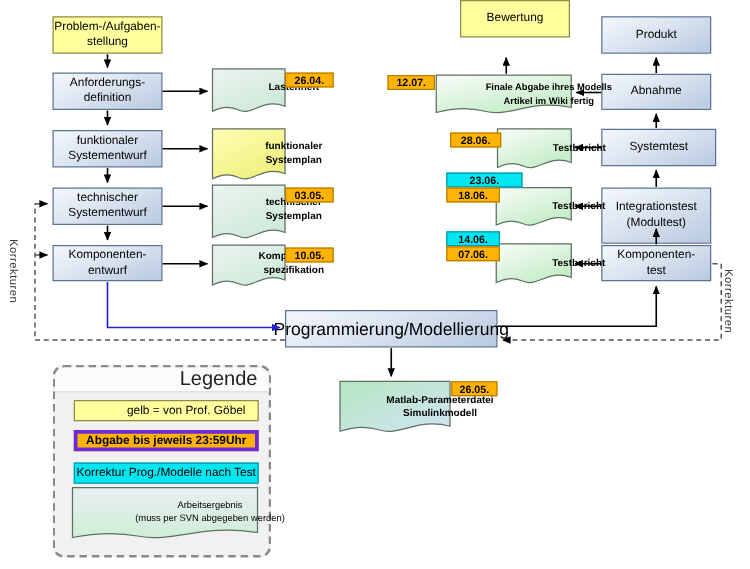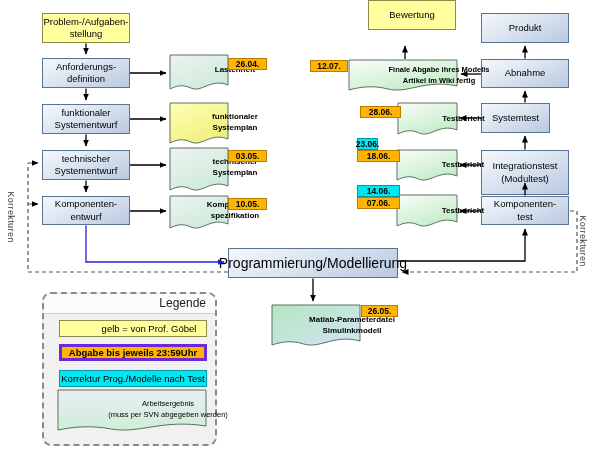--- a/index.html
+++ b/index.html
@@ -27,21 +27,21 @@
     background:#ffb405;border:1px solid #b97d00;
     font-weight:bold;font-size:8.5px;
   }
   .date.cyan{background:#00e7f2;border-color:#0a96a8;}
   #legend-panel{
     position:absolute;z-index:0;left:42px;top:292px;width:175px;height:154px;
     box-sizing:border-box;background:#f1f1f1;border:2px dashed #8a8a8a;border-radius:9px;
   }
   #legend-title{
     height:19px;line-height:19px;text-align:right;padding:0 9px;
-    font-size:12px;color:#222;background:#fbfbfb;
+    font-size:16px;color:#222;background:#fbfbfb;
     border-bottom:1px solid #cfcfcf;border-radius:8px 8px 0 0;
   }
   .legend-item{
     position:absolute;z-index:1;box-sizing:border-box;left:15px;width:148px;height:17px;
     display:flex;align-items:center;justify-content:center;
     font-size:9.5px;
   }
   .legend-item.yellow{background:#ffff9e;border:1px solid #8c8c4a;padding-left:32px;}
   .legend-item.orange{background:#ffb405;border:3px solid #6d28d9;font-weight:bold;}
   .legend-item.cyan{background:#00e7f2;border:1px solid #0a96a8;justify-content:center;}
@@ -83,21 +83,21 @@
   <div class="box" style="left:42px;top:196px;width:88px;height:29px">
     <span>Komponenten-
 entwurf</span></div>
 
   <div class="box yellow" style="left:368px;top:0;width:88px;height:30px">
     <span>Bewertung</span></div>
   <div class="box" style="left:481px;top:13px;width:88px;height:30px">
     <span>Produkt</span></div>
   <div class="box" style="left:481px;top:59px;width:88px;height:29px">
     <span>Abnahme</span></div>
-  <div class="box" style="left:481px;top:103px;width:69px;height:30px">
+  <div class="box" style="left:481px;top:103px;width:92px;height:30px">
     <span>Systemtest</span></div>
   <div class="box" style="left:481px;top:150px;width:88px;height:45px">
     <span>Integrationstest
 (Modultest)</span></div>
   <div class="box" style="left:481px;top:196px;width:88px;height:29px">
     <span>Komponenten-
 test</span></div>
 
   <div class="box" style="left:228px;top:248px;width:170px;height:30px;font-size:14px">
     <span>Programmierung/Modellierung</span></div>
@@ -192,21 +192,21 @@
   <div class="doclabel" style="left:272px;top:314px;width:88px">Matlab-Parameterdatei
 Simulinkmodell</div>
   <div class="doclabel small" style="left:58px;top:399px;width:148px;font-weight:normal">Arbeitsergebnis
 (muss per SVN abgegeben werden)</div>
 
   <div class="date" style="left:228px;top:58px;width:39px">26.04.</div>
   <div class="date" style="left:228px;top:150px;width:39px">03.05.</div>
   <div class="date" style="left:228px;top:198px;width:39px">10.05.</div>
   <div class="date" style="left:310px;top:60px;width:38px">12.07.</div>
   <div class="date" style="left:360px;top:106px;width:41px">28.06.</div>
-  <div class="date cyan" style="left:357px;top:138px;width:21px">23.06.</div>
+  <div class="date cyan" style="left:357px;top:138px;width:61px">23.06.</div>
   <div class="date" style="left:357px;top:150px;width:43px">18.06.</div>
   <div class="date cyan" style="left:357px;top:185px;width:43px">14.06.</div>
   <div class="date" style="left:357px;top:197px;width:43px">07.06.</div>
   <div class="date" style="left:361px;top:305px;width:37px">26.05.</div>
 
   <div class="vlabel" style="left:-19px;top:212px">Korrekturen</div>
   <div class="vlabel" style="left:553px;top:236px">Korrekturen</div>
 
 </div>
 

